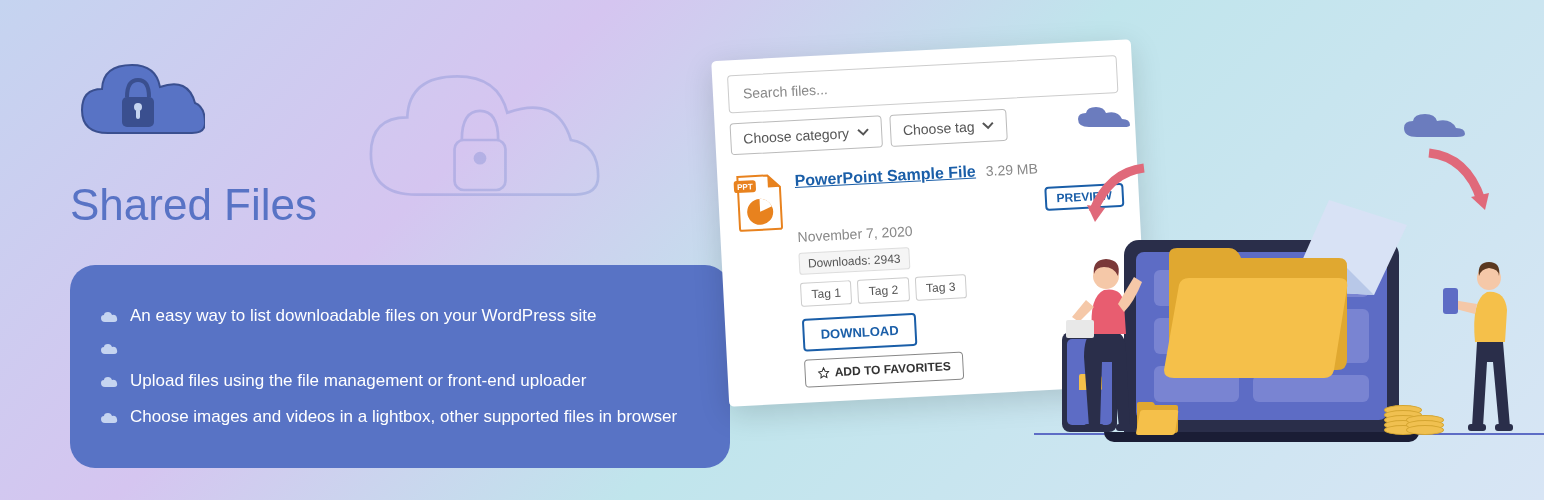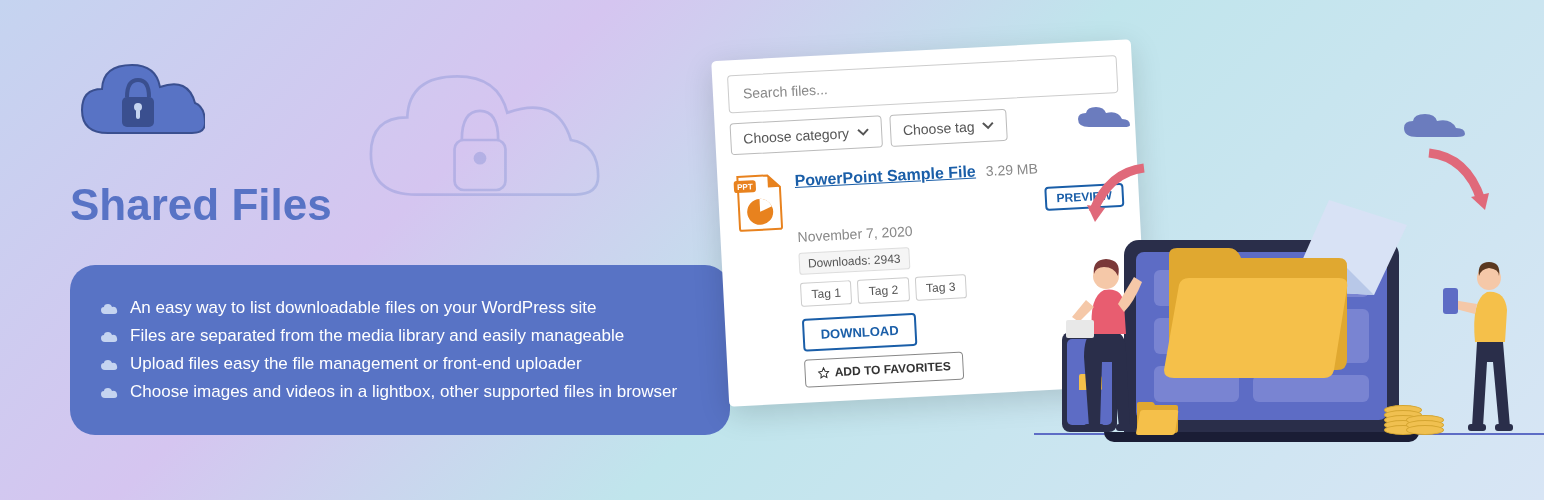--- a/index.html
+++ b/index.html
@@ -30,40 +30,40 @@
       width: 135px;
       height: 110px;
     }
     
     
     .title {
       position: absolute;
       top: 180px;
       left: 70px;
       font-size: 44px;
-      font-weight: bold;
+      font-weight: normal;
       color: #5873c5;
     }
     
     
     .features-box {
       position: absolute;
       top: 265px;
       left: 70px;
       width: 660px;
       background: #5873c5;
       border-radius: 25px;
       padding: 25px 30px;
     }
     .feature-item {
       display: flex;
       align-items: center;
       color: white;
       font-size: 17px;
-      margin: 8px 0;
+      margin: 16px 0;
       font-weight: 500;
     }
     .feature-cloud {
       width: 18px;
       height: 13px;
       margin-right: 12px;
       fill: #c5d4f0;
     }
     
     
@@ -361,27 +361,26 @@
   <div class="feature-item">
     <svg class="feature-cloud" viewBox="0 0 18 13">
         <path d="M5 12 Q1 12 1 8 Q1 5 4 5 Q4 2 8 2 Q11 2 12 5 Q16 4 17 8 Q18 12 14 12 Z"></path>
       </svg>
     <span>An easy way to list downloadable files on your WordPress site</span>
   </div>
   <div class="feature-item">
     <svg class="feature-cloud" viewBox="0 0 18 13">
         <path d="M5 12 Q1 12 1 8 Q1 5 4 5 Q4 2 8 2 Q11 2 12 5 Q16 4 17 8 Q18 12 14 12 Z"></path>
       </svg>
-    <span>Files are separated from the media library and easily manageable</span>
   </div>
   <div class="feature-item">
     <svg class="feature-cloud" viewBox="0 0 18 13">
         <path d="M5 12 Q1 12 1 8 Q1 5 4 5 Q4 2 8 2 Q11 2 12 5 Q16 4 17 8 Q18 12 14 12 Z"></path>
       </svg>
-    <span>Upload files easy the file management or front-end uploader</span>
+    <span>Upload files using the file management or front-end uploader</span>
   </div>
   <div class="feature-item">
     <svg class="feature-cloud" viewBox="0 0 18 13">
         <path d="M5 12 Q1 12 1 8 Q1 5 4 5 Q4 2 8 2 Q11 2 12 5 Q16 4 17 8 Q18 12 14 12 Z"></path>
       </svg>
     <span>Choose images and videos in a lightbox, other supported files in browser</span>
   </div>
 </div>
 
 <div class="screenshot-card">

